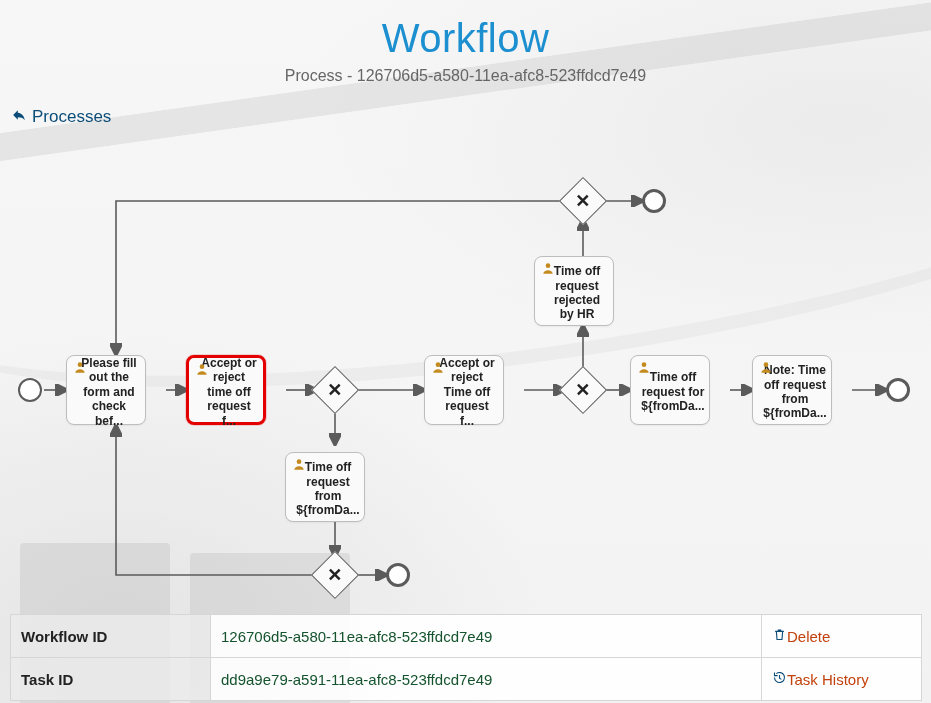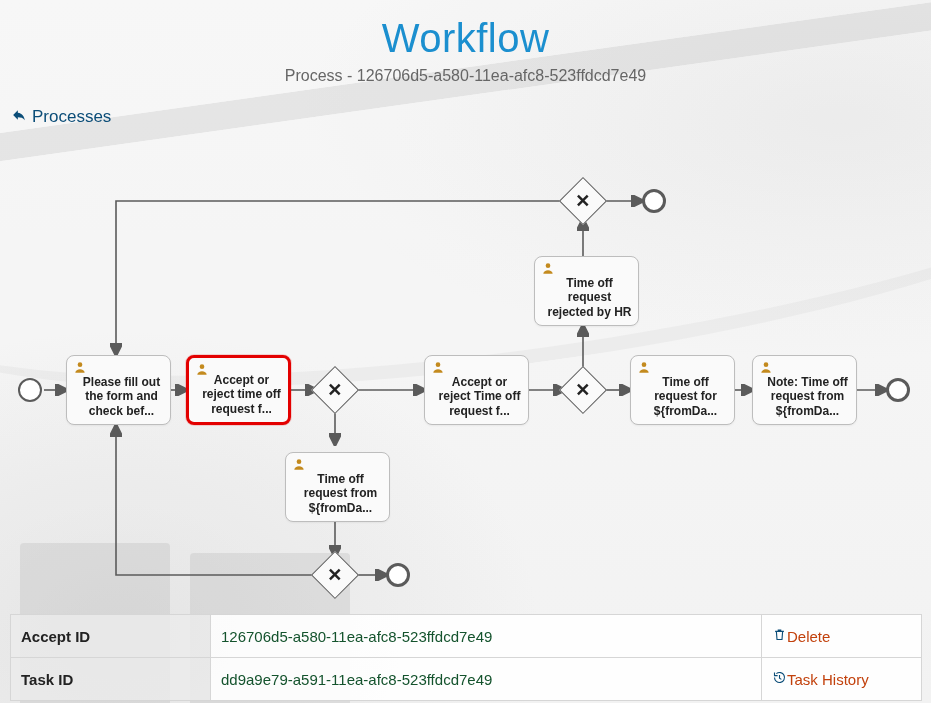--- a/index.html
+++ b/index.html
@@ -33,23 +33,23 @@
   .back { display: inline-flex; align-items: center; gap: 6px; color: #0b4d78; text-decoration: none; font-size: 17px; margin: 22px 0 0 12px; cursor: pointer; }
   .back svg { width: 14px; height: 14px; fill: #0b4d78; }
 
   .canvas { position: absolute; left: 0; right: 0; top: 160px; height: 450px; }
   .svg-layer { position: absolute; inset: 0; }
   .svg-layer path, .svg-layer line { stroke: #5b5b5b; stroke-width: 1.6; fill: none; }
   .svg-layer .arrowhead { fill: #5b5b5b; }
 
   .node { position: absolute; }
   .task {
-    width: 105px; height: 70px; background: #fafafa; border: 1px solid #bdbdbd; border-radius: 8px;
+    width: 80px; height: 70px; background: #fafafa; border: 1px solid #bdbdbd; border-radius: 8px;
     box-shadow: 0 1px 2px rgba(0,0,0,0.05);
-    display: flex; align-items: flex-end; justify-content: center; text-align: center;
+    display: flex; align-items: center; justify-content: center; text-align: center;
     font-size: 12px; font-weight: 600; color: #222; line-height: 1.2; padding: 10px 6px 6px 12px;
   }
   .task.active { border: 3px solid #e30000; box-shadow: 0 0 0 1px rgba(227,0,0,0.15); }
   .task .user { position: absolute; left: 6px; top: 4px; color: #c38a1e; }
   .task .user svg { width: 14px; height: 14px; }
 
   .gateway { width: 34px; height: 34px; background: #fafafa; border: 1.6px solid #5b5b5b; transform: rotate(45deg); display: flex; align-items: center; justify-content: center; }
   .gateway span { transform: rotate(-45deg); font-weight: 700; font-size: 18px; font-family: Arial, sans-serif; color: #222; line-height: 1; }
 
   .evt { width: 24px; height: 24px; border-radius: 50%; background: #fff; border: 2px solid #5b5b5b; }
@@ -199,21 +199,21 @@
     </div>
     <div class="node gateway" style="left:318px; top:398px;">
         <span>✕</span>
       </div>
     <div class="node evt end" style="left:386px; top:403px;"></div>
   </div>
 
   <table class="info">
     <tbody>
         <tr>
-      <th>Accept ID</th>
+      <th>Workflow ID</th>
       <td class="val">126706d5-a580-11ea-afc8-523ffdcd7e49</td>
       <td class="act">
         <span class="linkbtn">
           <span>
             <svg viewBox="0 0 24 24">
                   <path d="M5 7h14M10 7V5h4v2M7 7l1 13h8l1-13"></path>
                 </svg>
           </span>
           <span>Delete</span>
         </span>

